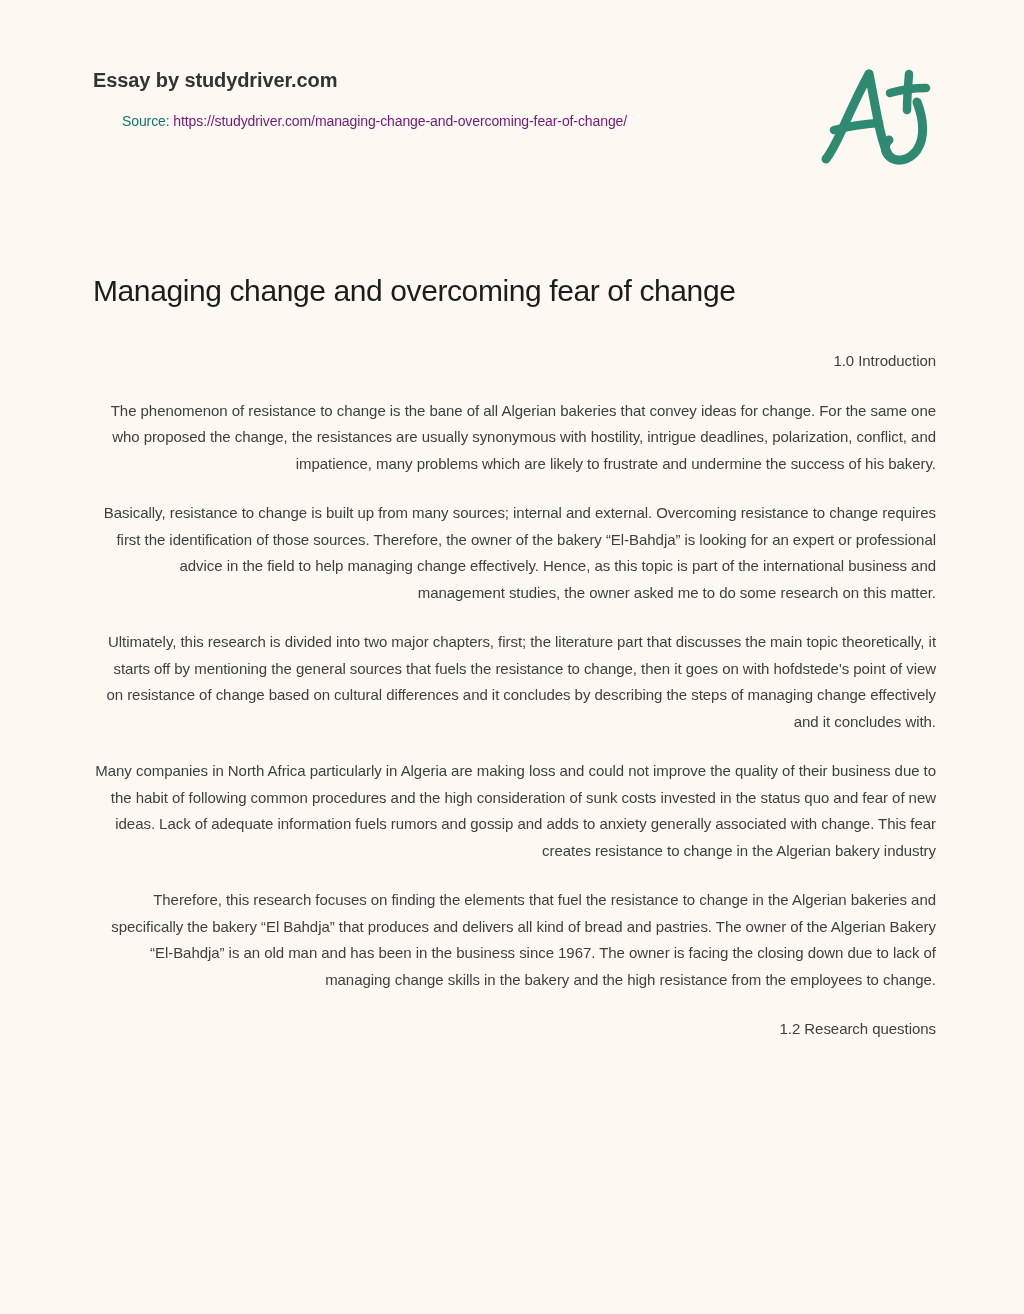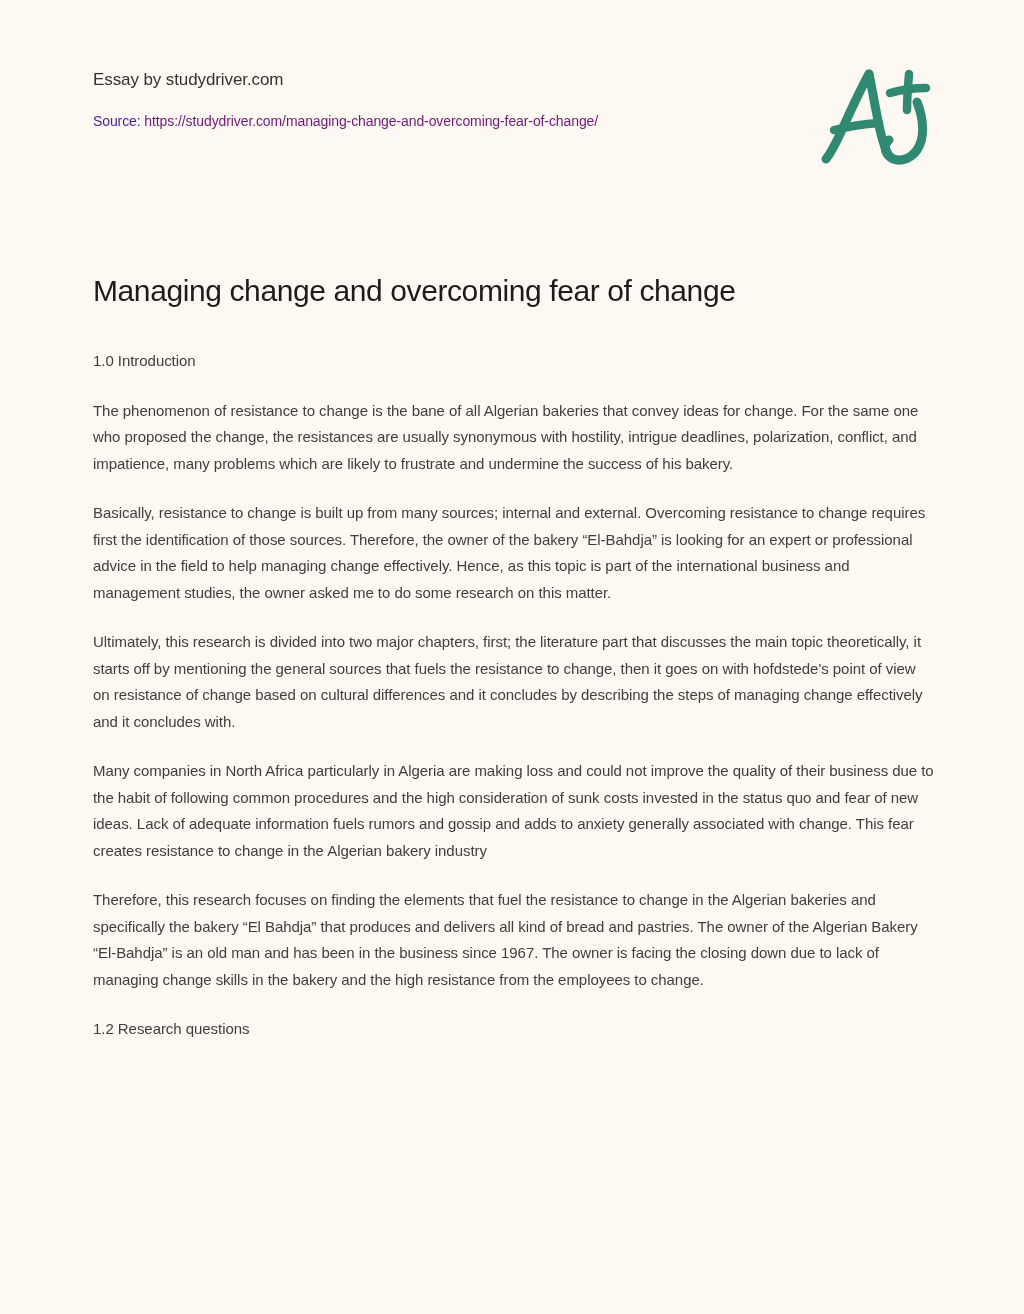--- a/index.html
+++ b/index.html
@@ -34,39 +34,40 @@
   }
 
   .header-text {
     position: absolute;
     left: 93px;
     top: 66px;
     width: 700px;
   }
 
   .essay-by {
-    font-size: 17px;
-    font-weight: 400;
+    font-size: 20px;
+    font-weight: 700;
     color: #333333;
     letter-spacing: -0.1px;
     line-height: 28px;
     white-space: nowrap;
   }
 
   .source-line {
     margin-top: 17px;
     font-size: 14px;
     line-height: 20px;
     color: #8c8c8c;
     white-space: nowrap;
     letter-spacing: -0.1px;
   }
 
   .source-label {
-    color: #4c1d95;
+    color: #0f766e;
+    margin-left: 29px;
   }
 
   .source-url {
     color: #701a75;
     text-decoration: none;
   }
 
   
   .logo {
     position: absolute;
@@ -101,21 +102,21 @@
     top: 348px;
     width: 843px;
   }
 
   .article p {
     margin: 0 0 23px 0;
     font-size: 15px;
     line-height: 26.5px;
     color: #3f3f3f;
     letter-spacing: -0.05px;
-    text-align: left;
+    text-align: right;
   }
 
   .article p.section-heading {
     margin-bottom: 23px;
   }
 
   .article p:last-child {
     margin-bottom: 0;
   }
 </style>

